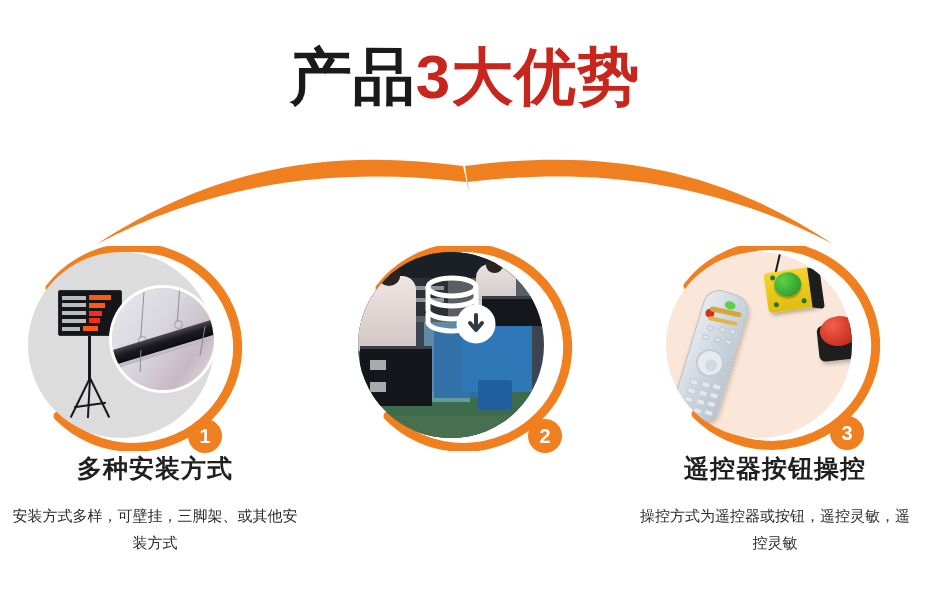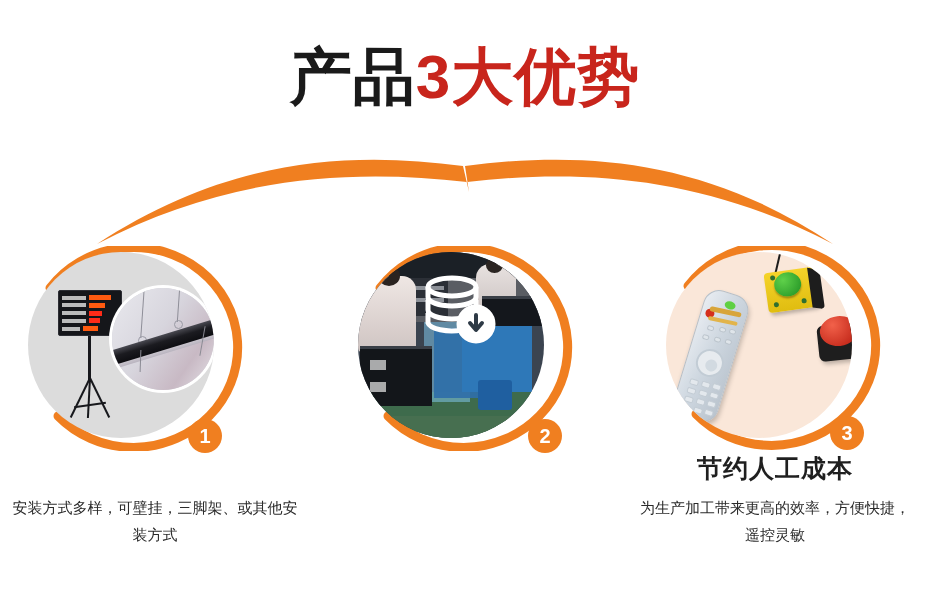--- a/index.html
+++ b/index.html
@@ -67,21 +67,21 @@
 
   
   .heading {
     position:absolute; top:206px; left:0; width:310px;
     text-align:center;
     font-size:25px; font-weight:bold; color:#1f1f1f;
     letter-spacing:1px;
     white-space:nowrap;
   }
   .desc {
-    position:absolute; top:248px; left:14px; width:282px;
+    position:absolute; top:256px; left:14px; width:282px;
     text-align:center;
     font-size:15px; color:#2b2b2b; line-height:27px;
   }
   .col-1 .desc { left:10px; width:290px; }
   .col-2 .desc { top:248px; }
 
   
   .p1-bg { position:absolute; inset:0; background:#dcdcdc; }
   .p1-board {
     position:absolute; left:30px; top:38px; width:64px; height:46px;
@@ -258,20 +258,21 @@
             <div class="p1-rail"></div>
             <div class="p1-wire" style="left:28px; top:62px; height:22px; background:#8a8a93; transform:rotate(2deg)"></div>
             <div class="p1-wire" style="left:90px; top:38px; height:30px; background:#8a8a93; transform:rotate(10deg)"></div>
           </div>
         </div>
       </div>
 
       <div class="badge">1</div>
     </div>
 
+    <div class="heading">多种安装方式</div>
     <div class="desc">安装方式多样，可壁挂，三脚架、或其他安装方式</div>
   </div>
 
   <div class="col col-2">
     <div class="circle-block">
 
       <svg class="ring" viewBox="0 0 310 205">
         <path d="M 60 40
                  A 104 100 0 1 1 68 168" fill="none" stroke="#f07f20" stroke-width="9" stroke-linecap="round" transform="translate(10,2)"></path>
       </svg>
@@ -376,17 +377,17 @@
 
           <div class="redbtn">
             <div class="redbtn-top"></div>
           </div>
         </div>
       </div>
 
       <div class="badge">3</div>
     </div>
 
-    <div class="heading">节约人工成本</div>
-    <div class="desc">为生产加工带来更高的效率，方便快捷，遥控灵敏</div>
+    <div class="heading">遥控器按钮操控</div>
+    <div class="desc">操控方式为遥控器或按钮，遥控灵敏，遥控灵敏</div>
   </div>
 
 </div>
 
 </body></html>

